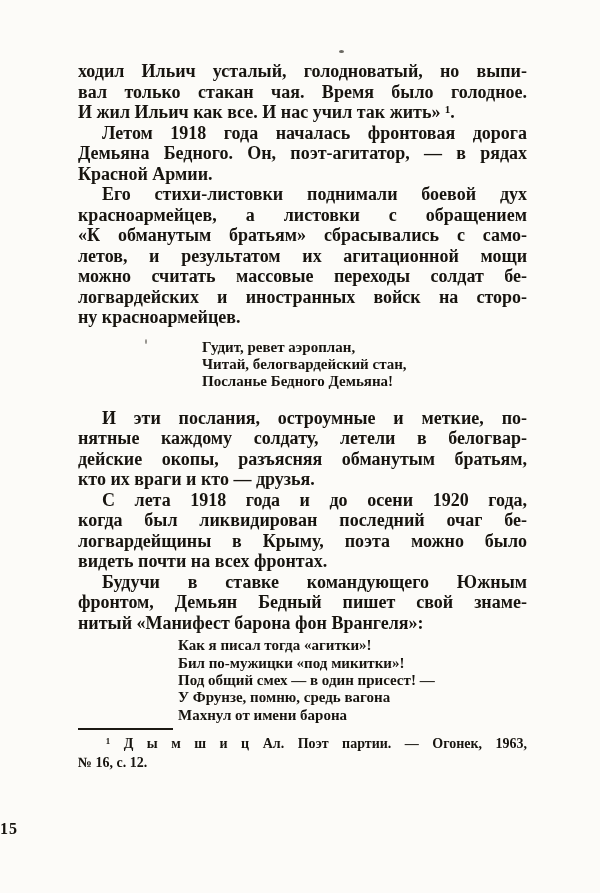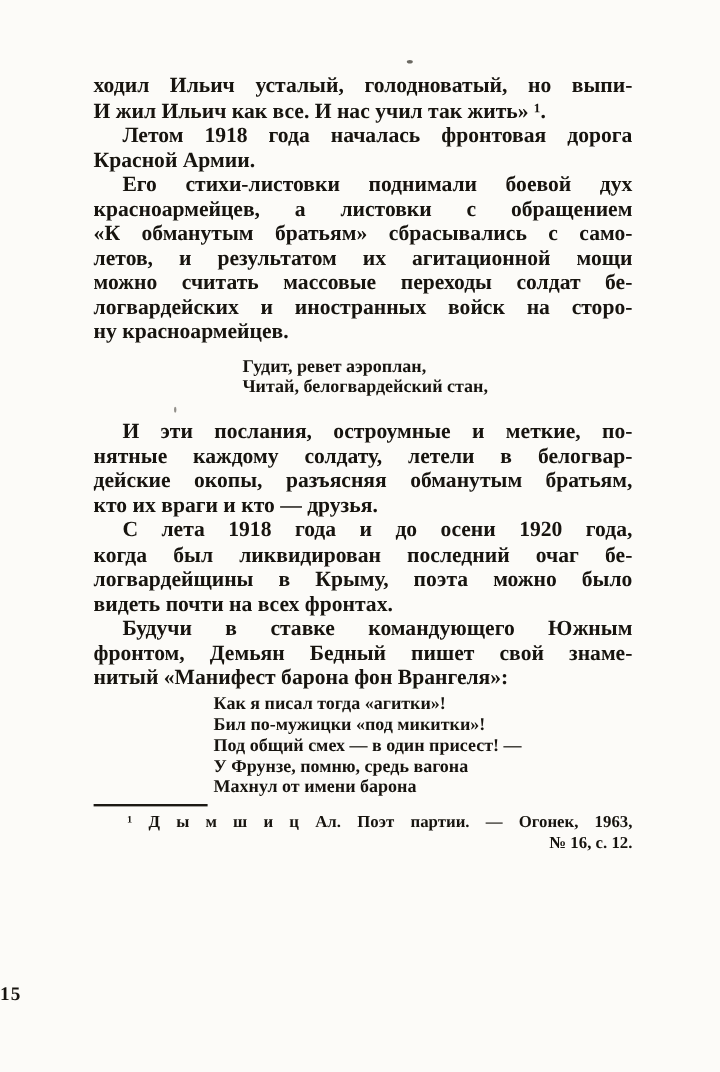--- a/index.html
+++ b/index.html
@@ -47,21 +47,21 @@
     font-weight:700;
     font-size:14px;
     line-height:18.5px;
   }
   .fn-rule{
     width:95px;height:2px;
     background:#1c1914;
     margin:0 0 5px 0;
   }
   .footnote .line{
-    text-align:right;
+    text-align:left;
   }
   .footnote .line.fn-first{
     text-indent:28px;
     text-align:justify;
     text-align-last:justify;
   }
   .page-number{
     position:absolute;
     left:0;right:0;top:820px;
     font-weight:700;
@@ -80,38 +80,41 @@
 <body>
 
 <div class="page">
   <div class="speck speck-1"></div>
   <div class="speck speck-2"></div>
 
   <div class="text-column">
 
     <div class="par">
         <div class="line">ходил Ильич усталый, голодноватый, но выпи-</div>
+        <div class="line">вал только стакан чая. Время было голодное.</div>
         <div class="line last">И жил Ильич как все. И нас учил так жить» ¹.</div>
       </div>
       <div class="par">
         <div class="line indent">Летом 1918 года началась фронтовая дорога</div>
+        <div class="line">Демьяна Бедного. Он, поэт-агитатор, — в рядах</div>
         <div class="line last">Красной Армии.</div>
       </div>
       <div class="par">
         <div class="line indent">Его стихи-листовки поднимали боевой дух</div>
         <div class="line">красноармейцев, а листовки с обращением</div>
         <div class="line">«К обманутым братьям» сбрасывались с само-</div>
         <div class="line">летов, и результатом их агитационной мощи</div>
         <div class="line">можно считать массовые переходы солдат бе-</div>
         <div class="line">логвардейских и иностранных войск на сторо-</div>
         <div class="line last">ну красноармейцев.</div>
       </div>
       <div class="verse verse-a">
         <div class="line">Гудит, ревет аэроплан,</div>
         <div class="line">Читай, белогвардейский стан,</div>
+        <div class="line">Посланье Бедного Демьяна!</div>
       </div>
       <div class="par">
         <div class="line indent">И эти послания, остроумные и меткие, по-</div>
         <div class="line">нятные каждому солдату, летели в белогвар-</div>
         <div class="line">дейские окопы, разъясняя обманутым братьям,</div>
         <div class="line last">кто их враги и кто — друзья.</div>
       </div>
       <div class="par">
         <div class="line indent">С лета 1918 года и до осени 1920 года,</div>
         <div class="line">когда был ликвидирован последний очаг бе-</div>

